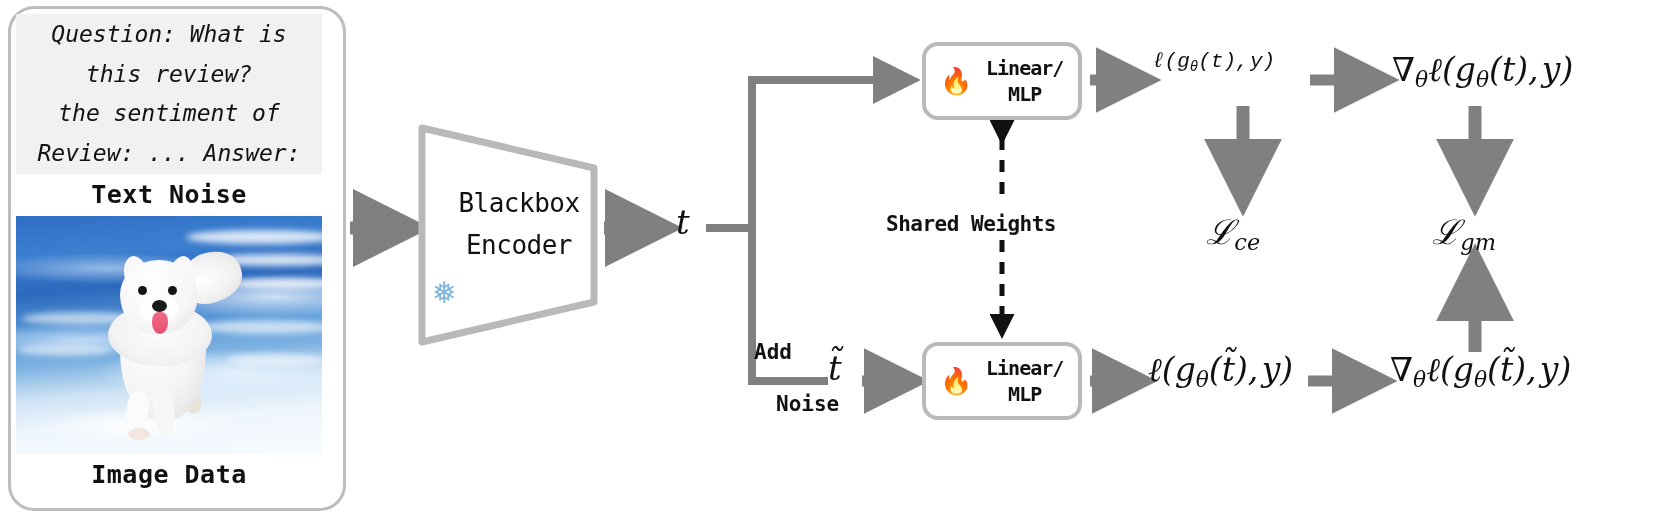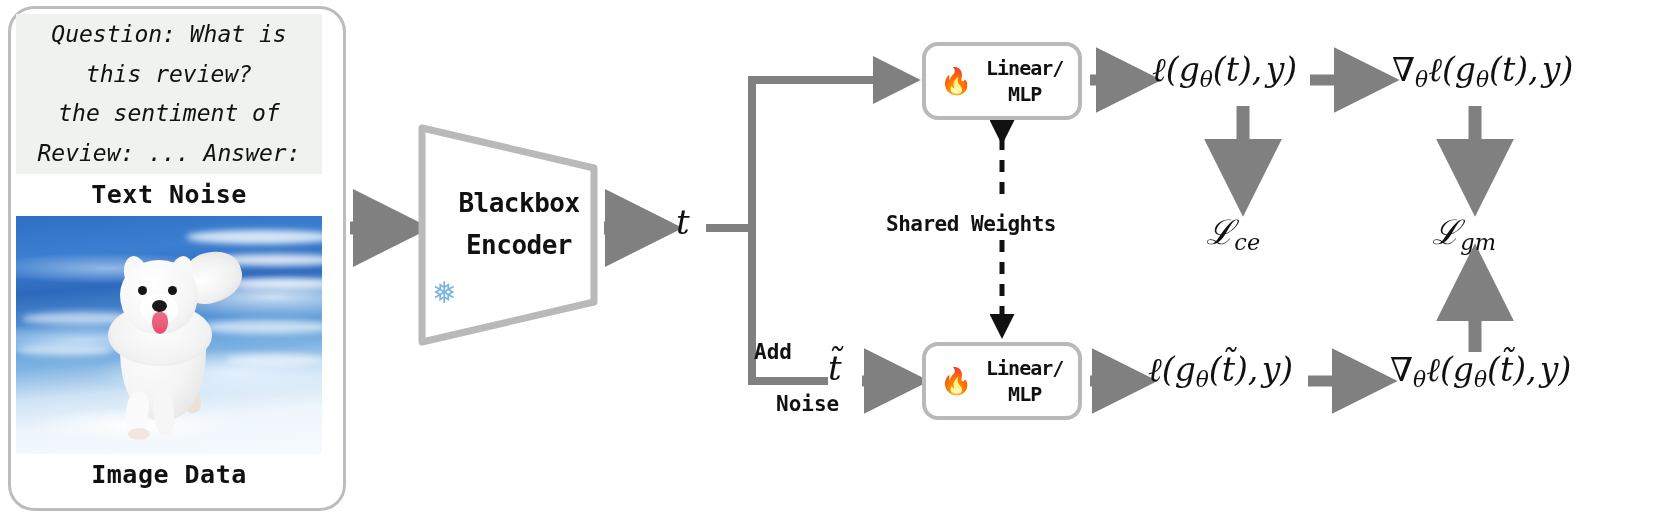--- a/index.html
+++ b/index.html
@@ -76,41 +76,41 @@
   #dog-leg-c{left:162px;top:156px;width:20px;height:42px;background:#e9e2d8;
      border-radius:40%;transform:rotate(-22deg);}
   #dog-paw{left:112px;top:212px;width:22px;height:12px;background:#f3e6e0;border-radius:50%;}
 
   
   .mono{font-family:"DejaVu Sans Mono","Liberation Mono",monospace;color:#111;}
 
   
   #encoder-shape{left:418px;top:124px;width:180px;height:222px;}
   #encoder-label{left:418px;top:182px;width:202px;text-align:center;
-    font-size:26px;font-weight:bold;line-height:42px;letter-spacing:-.5px;}
+    font-size:26px;font-weight:normal;line-height:42px;letter-spacing:-.5px;}
   #snowflake{left:432px;top:278px;font-size:30px;color:#7db4e0;
     font-family:"DejaVu Sans","Liberation Sans",sans-serif;line-height:1;}
 
   
   .mlp-box{
     border:4px solid #b9b9b9;border-radius:16px;background:#fff;
     display:flex;align-items:center;justify-content:center;gap:6px;
     box-sizing:border-box;
   }
   #mlp-top{left:922px;top:42px;width:160px;height:78px;}
   #mlp-bottom{left:922px;top:342px;width:160px;height:78px;}
   .mlp-label{font-size:20px;font-weight:bold;line-height:26px;text-align:center;letter-spacing:-1px;margin-left:7px;}
   .flame{font-size:26px;line-height:1;}
 
   
   .expr{font-family:"DejaVu Serif","Liberation Serif",serif;font-style:italic;
         color:#111;white-space:nowrap;}
   #t-label{left:676px;top:202px;font-size:34px;}
   #tt-label{left:828px;top:348px;font-size:34px;}
-  #expr-ce-top{left:1152px;top:50px;font-size:33px;}
+  #expr-ce-top{left:1152px;top:50px;font-size:21px;font-family:Liberation Mono, monospace;}
   #expr-grad-top{left:1392px;top:50px;font-size:33px;}
   #expr-ce-bot{left:1148px;top:350px;font-size:33px;}
   #expr-grad-bot{left:1390px;top:350px;font-size:33px;text-align:center;}
   #loss-ce{left:1206px;top:208px;font-size:34px;}
   #loss-gm{left:1432px;top:208px;font-size:34px;}
   .sub{font-size:.66em;vertical-align:-.28em;font-style:italic;}
 
   
   #shared-weights{left:886px;top:212px;font-size:21px;font-weight:bold;letter-spacing:-.5px;}
   #add-label{left:754px;top:340px;font-size:21px;font-weight:bold;}

